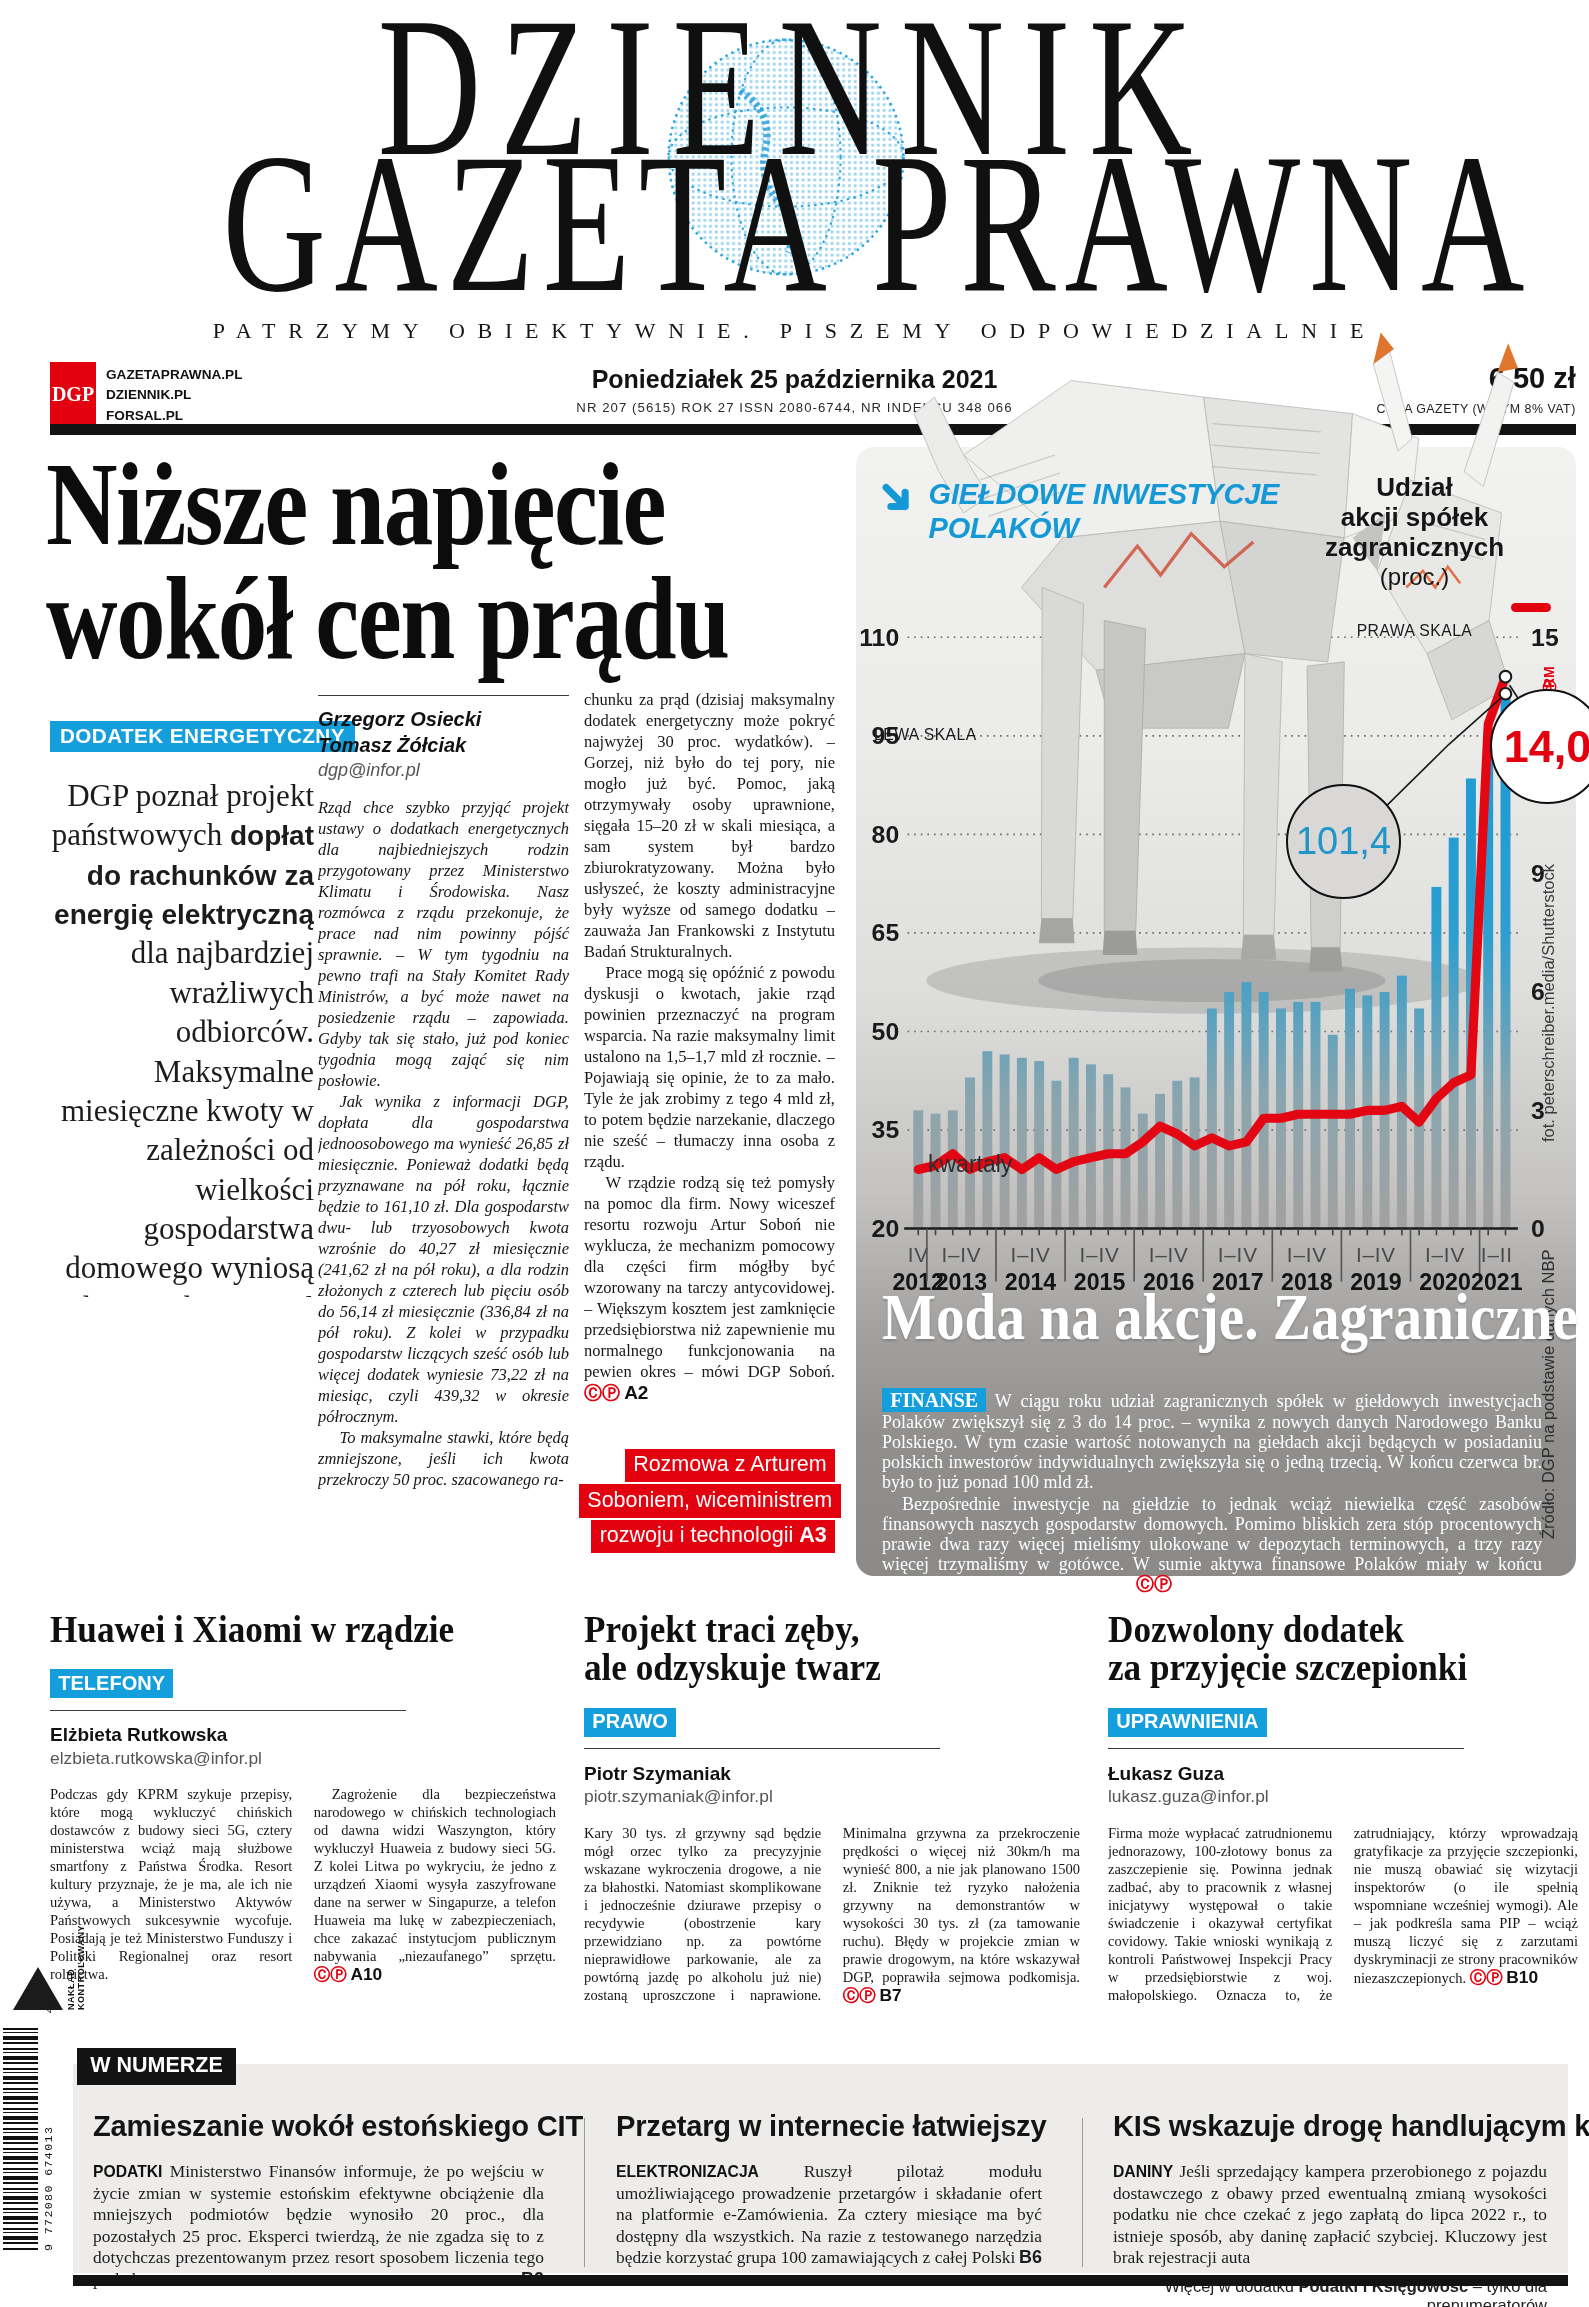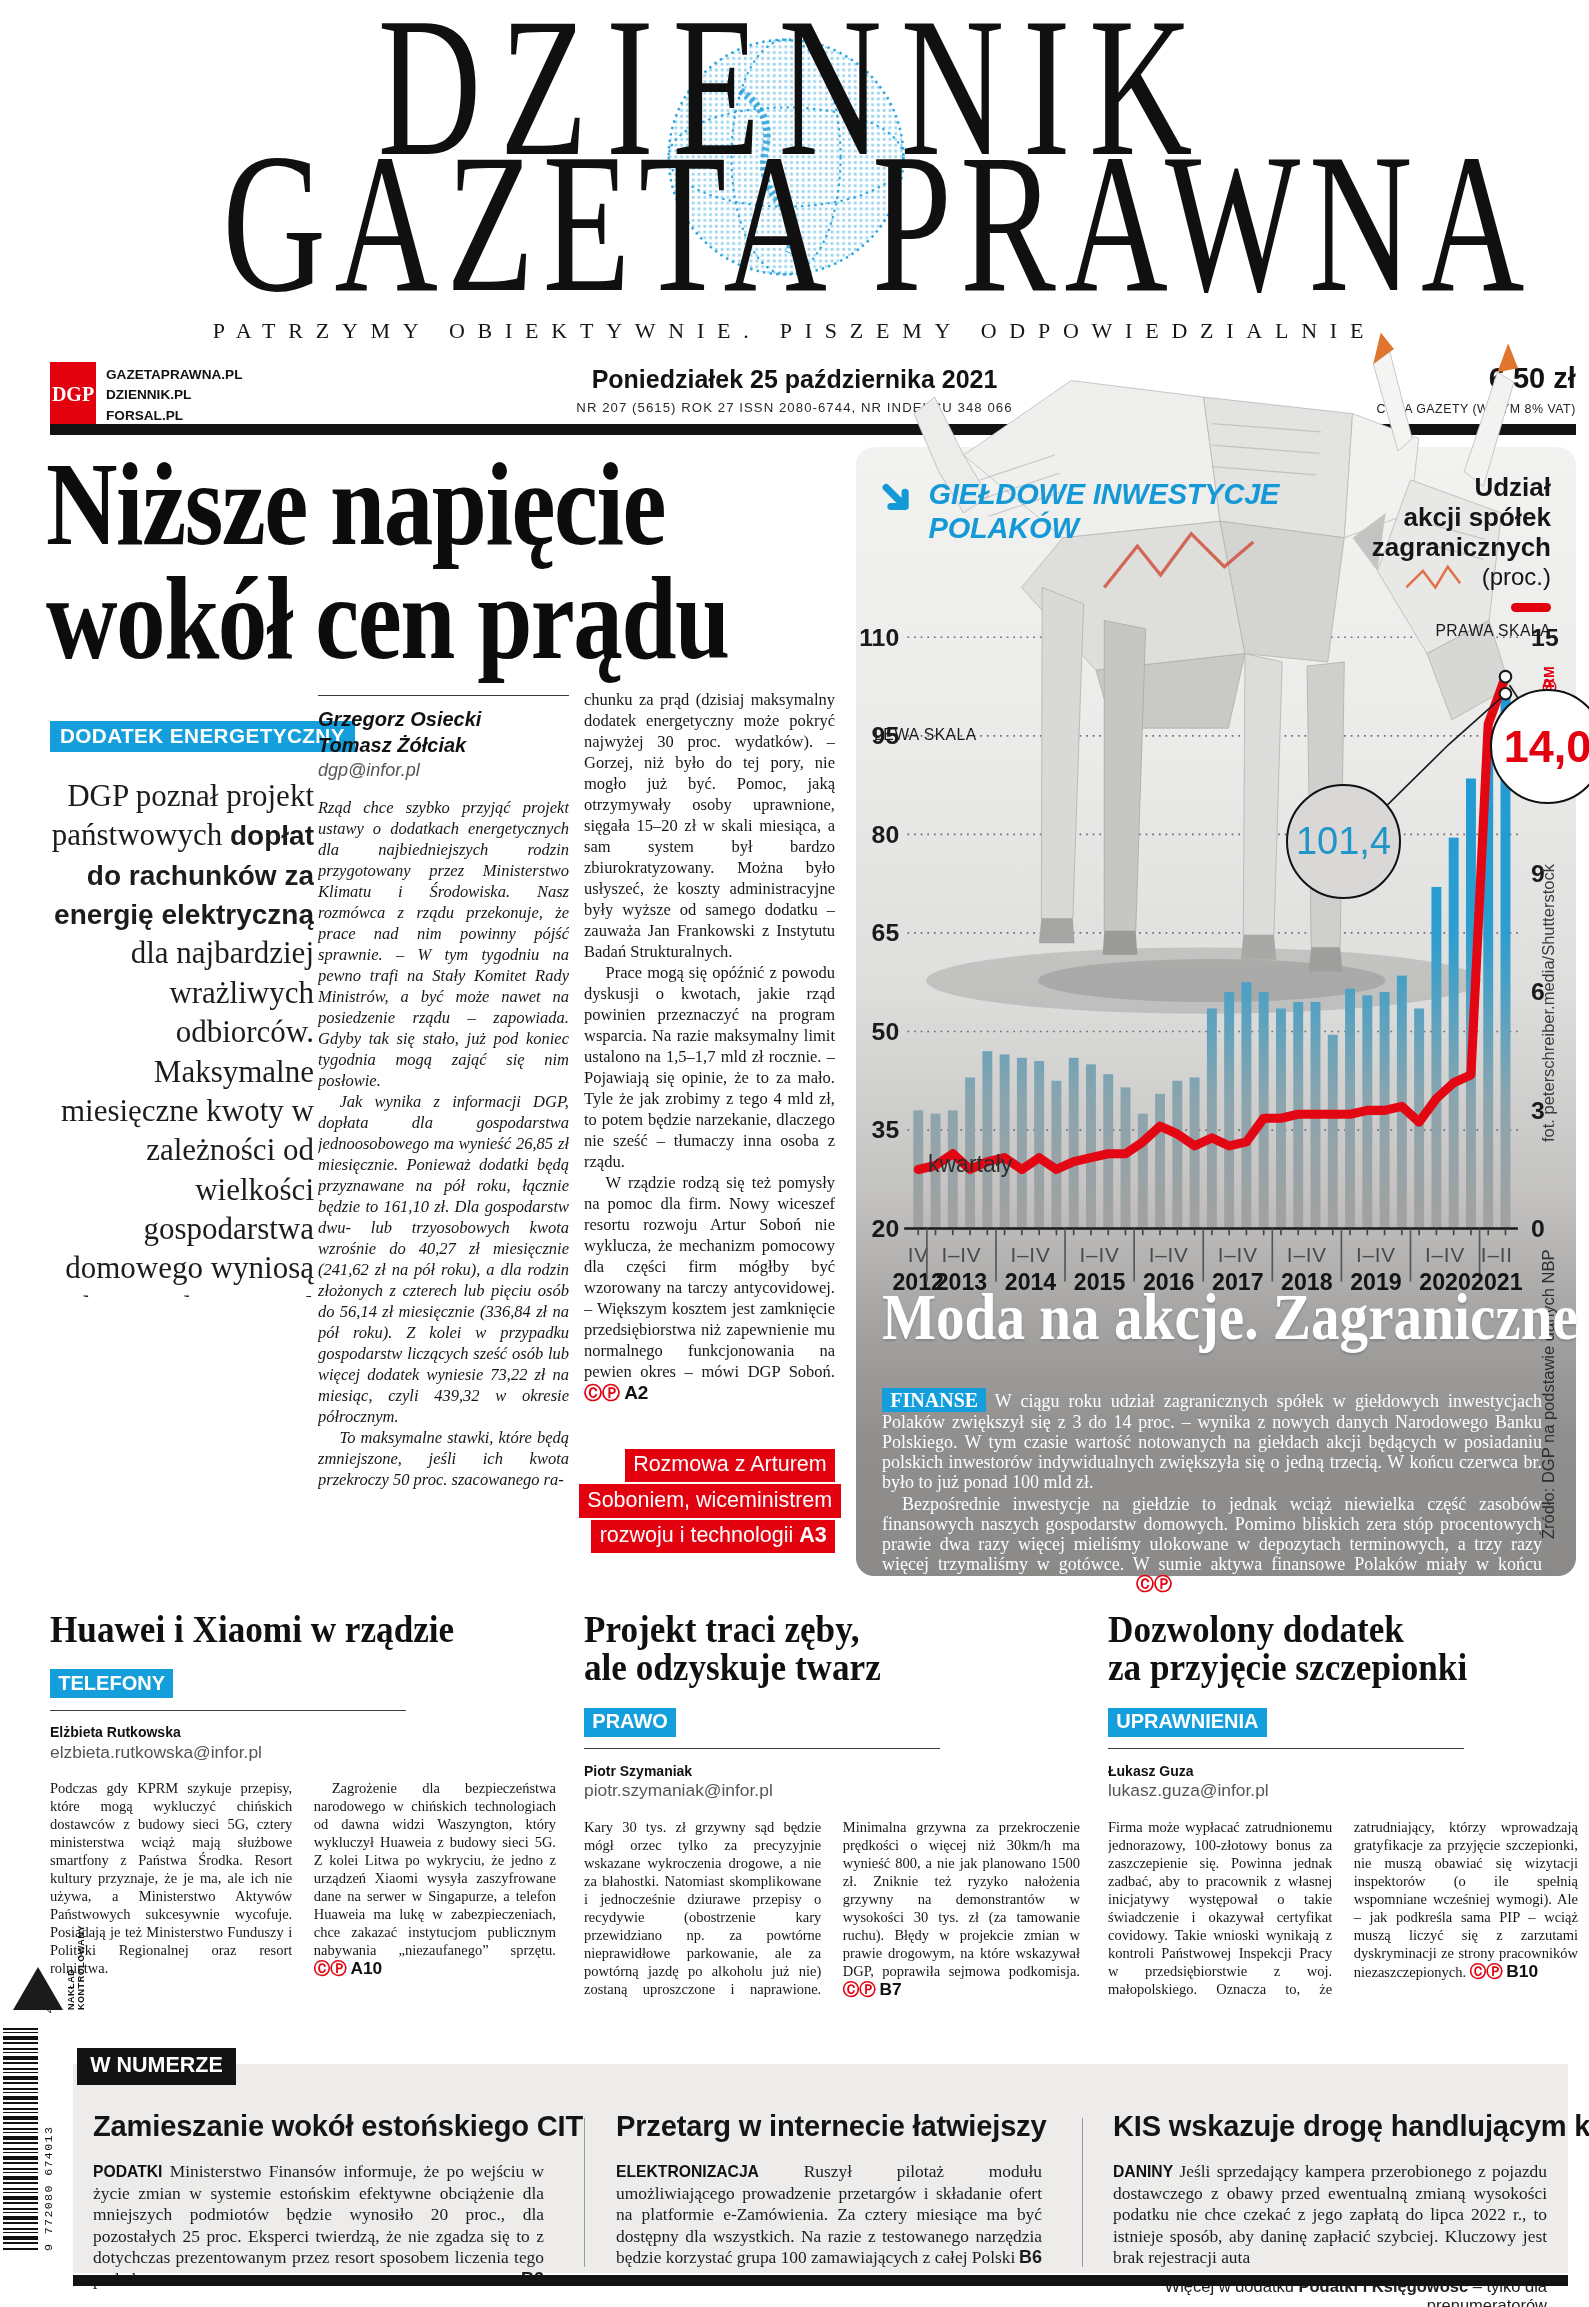--- a/index.html
+++ b/index.html
@@ -58,21 +58,21 @@
   #bull-svg{left:856px;top:124px;z-index:20;}
   #grid-svg{left:856px;top:447px;z-index:12;}
   #plot-svg{left:856px;top:447px;z-index:30;}
   .lbl{z-index:40;}
   #ig-title{left:879px;top:478px;display:flex;gap:11.6px;align-items:flex-start;}
   #ig-title .t{color:#1499d6;font-weight:700;font-size:29px;line-height:1.17;letter-spacing:-0.2px;font-style:italic;}
   #ig-left-legend{left:874px;top:612px;display:flex;gap:11.6px;}
   #ig-left-legend .t{font-weight:700;font-size:26px;line-height:1.15;color:#151515;}
   #ig-left-legend .sub{font-weight:400;font-size:24px;}
   #ig-lewa{left:874px;top:726px;font-size:15.7px;letter-spacing:.03em;color:#1a1a1a;}
-  #ig-right-legend{left:1278px;top:473px;width:273px;text-align:right;}
+  #ig-right-legend{left:1278px;top:473px;width:273px;text-align:center;}
   #ig-right-legend .t{font-weight:700;font-size:26px;line-height:1.15;color:#151515;}
   #ig-right-legend .sub{font-weight:400;font-size:24px;}
   #ig-dash{margin:13.2px 0 10px auto;width:40px;height:9px;border-radius:5px;background:#e3000f;}
   #ig-prawa{font-size:15.7px;letter-spacing:.03em;color:#1a1a1a;}
   #kwartaly{left:928px;top:1151px;font-size:23px;color:#2d2d2d;z-index:40;}
   .bubble{border-radius:50%;display:flex;align-items:center;justify-content:center;z-index:45;
           border:2.5px solid #111;}
   #b1014{left:1286px;top:784px;width:111px;height:111px;background:#d9d8d7;
          color:#2095c8;font-weight:400;font-size:38px;}
   #b140{left:1490px;top:689px;width:111px;height:111px;background:#ffffff;
@@ -97,21 +97,21 @@
   
   .bart{top:1611px;z-index:5;}
   #a1{left:50px;width:506px;}
   #a2{left:584px;width:496px;}
   #a3{left:1108px;width:470px;}
   .bart .bhead{font-family:"Liberation Serif",serif;font-weight:700;font-size:37px;
                line-height:1.04;color:#101010;transform:scaleX(.95);transform-origin:left top;
                margin-bottom:20px;white-space:nowrap;}
   .bart .chip{font-size:20px;padding:2.5px 8.3px 3.3px;}
   .bart .rule{width:356px;border-bottom:1.7px solid #3c3c3c;margin:11.6px 0 13.2px;}
-  .bart .byline-name{font-weight:700;font-size:14px;color:#111;}
+  .bart .byline-name{font-weight:700;font-size:19px;color:#111;}
   .bart .byline-mail{font-size:17.4px;color:#555;margin-top:1.7px;}
   .btext{margin-top:16.5px;column-count:2;column-gap:21.5px;font-family:"Liberation Serif",serif;
          font-size:14.5px;line-height:18px;text-align:justify;color:#161616;height:207px;overflow:hidden;}
   .btext p{margin:0;}
   .btext p + p{text-indent:18px;}
 
   
   #wn-box{left:73px;top:2064px;width:1495px;height:209px;background:#edecea;z-index:4;}
   #wn-chip{left:77px;top:2048px;background:#131313;color:#fff;font-weight:700;font-size:21.5px;
            padding:5px 13.2px 6.6px;z-index:6;}

